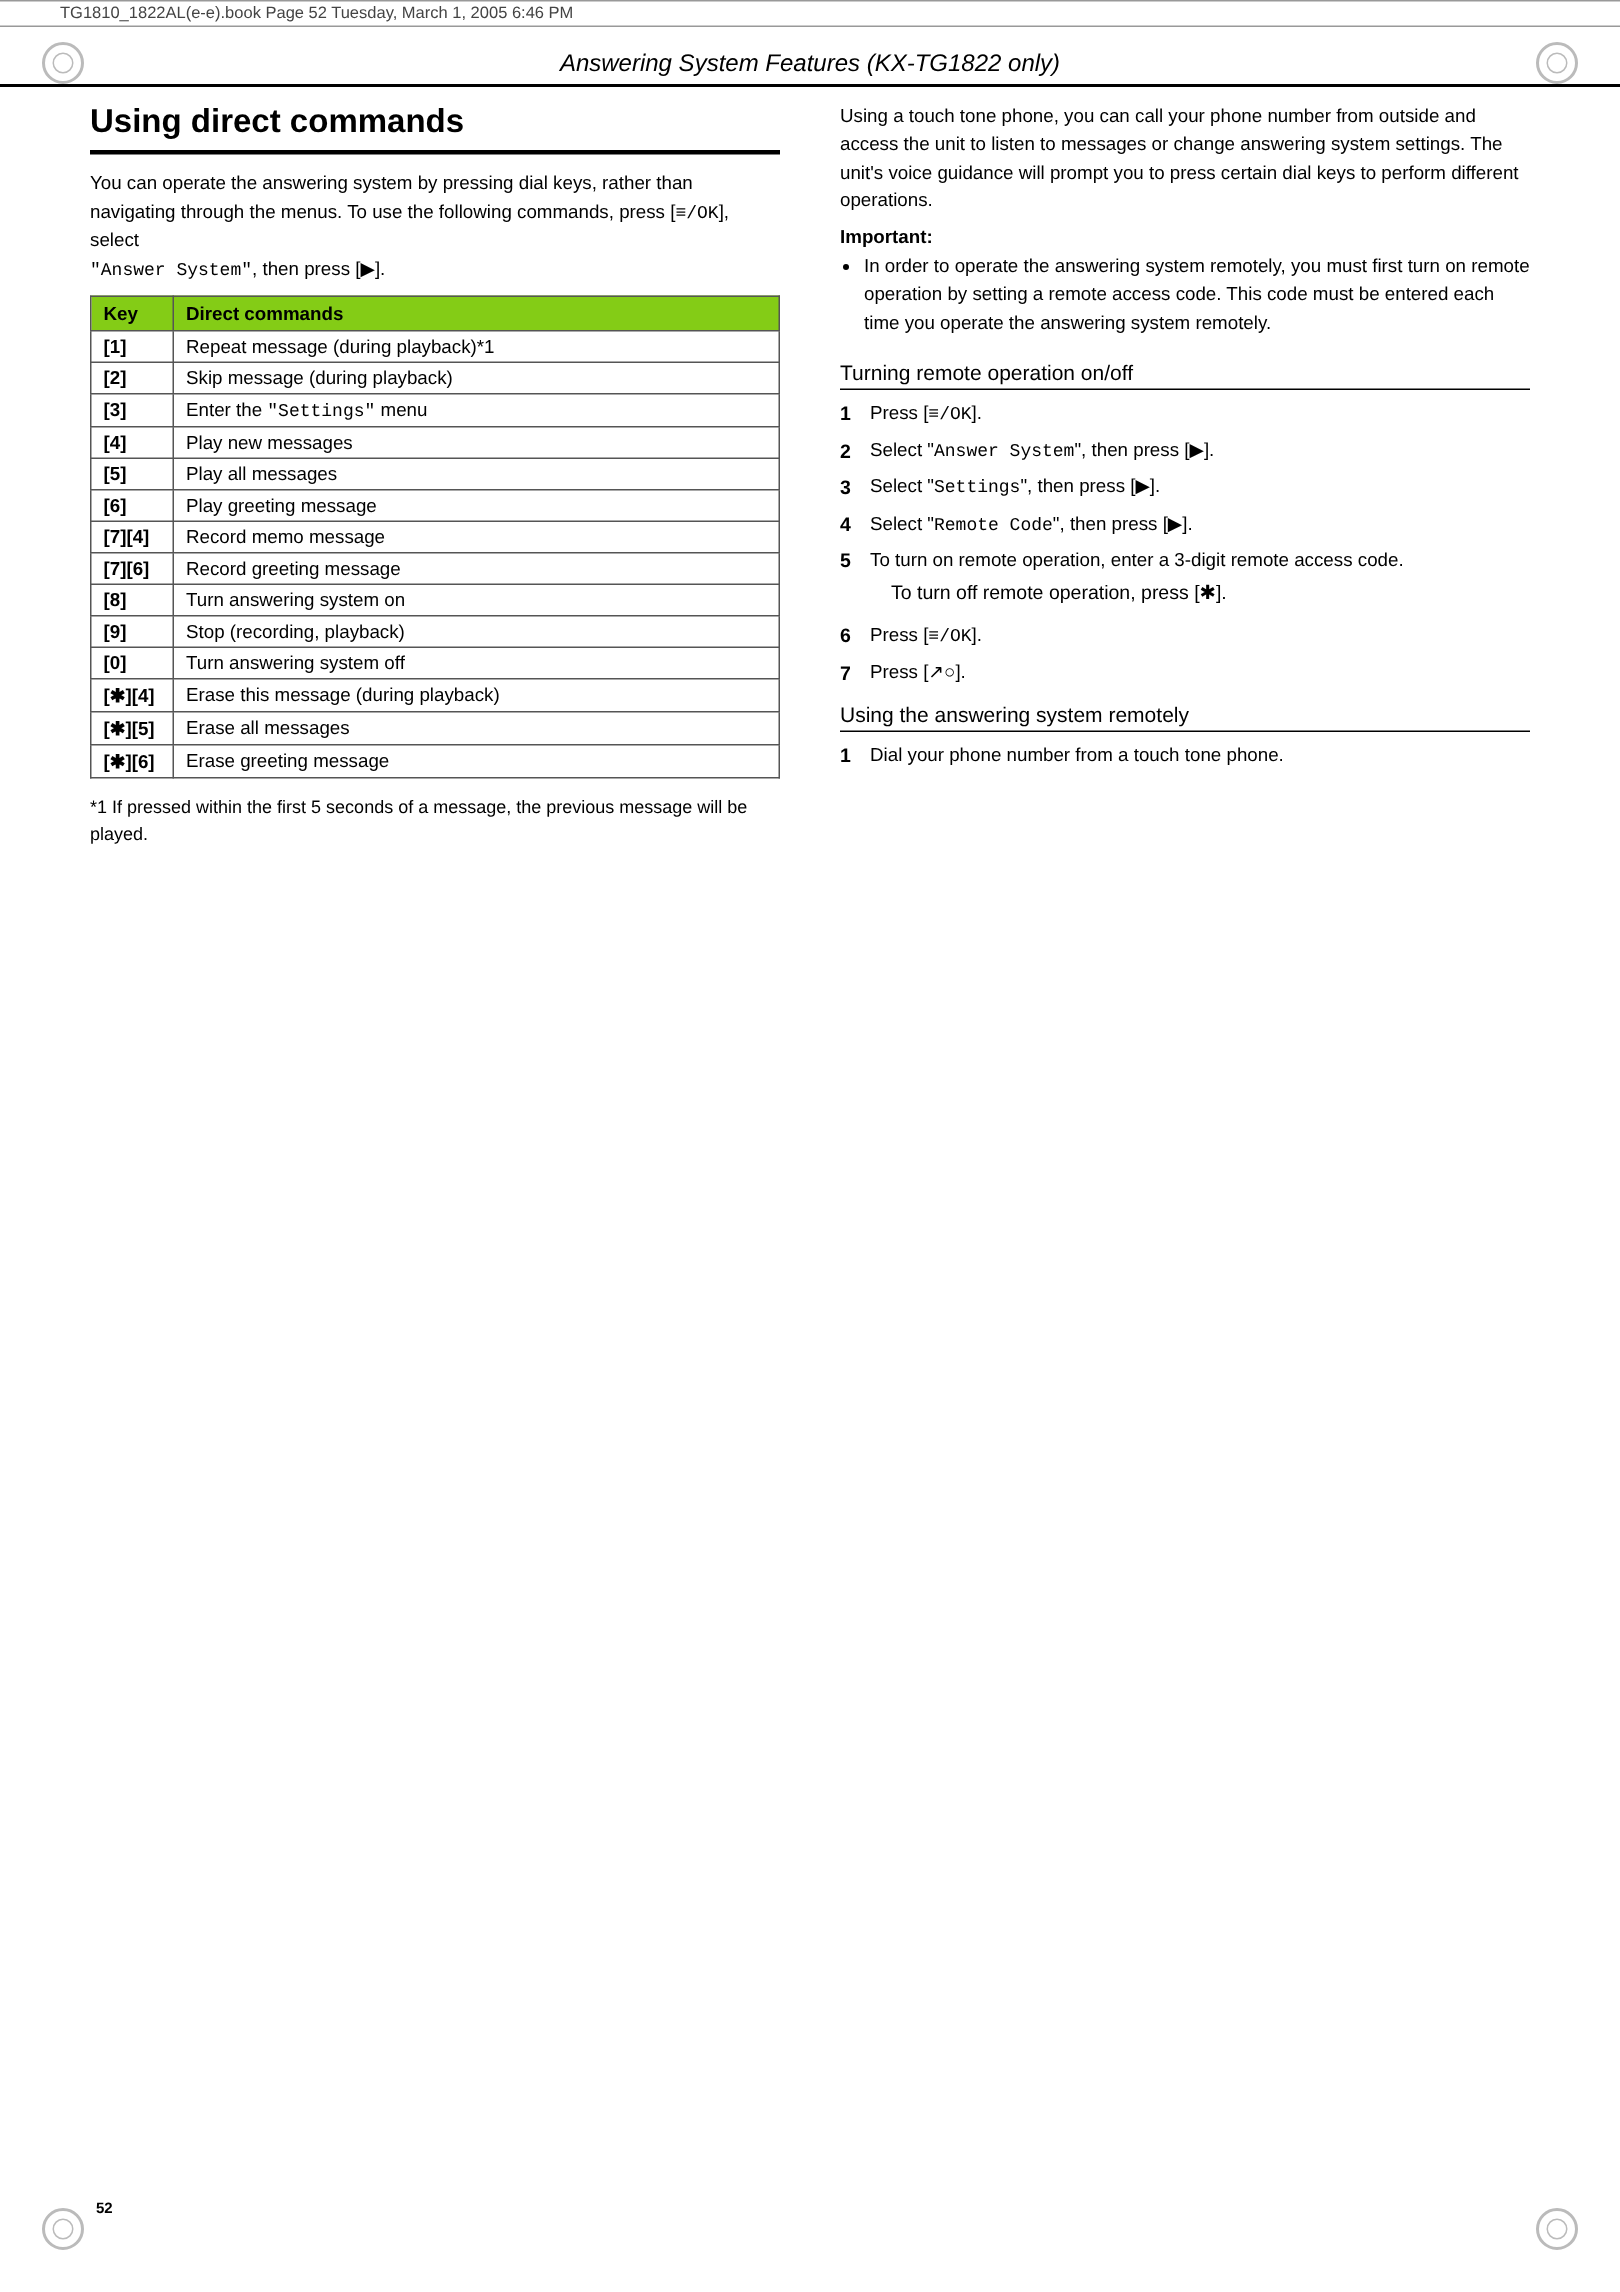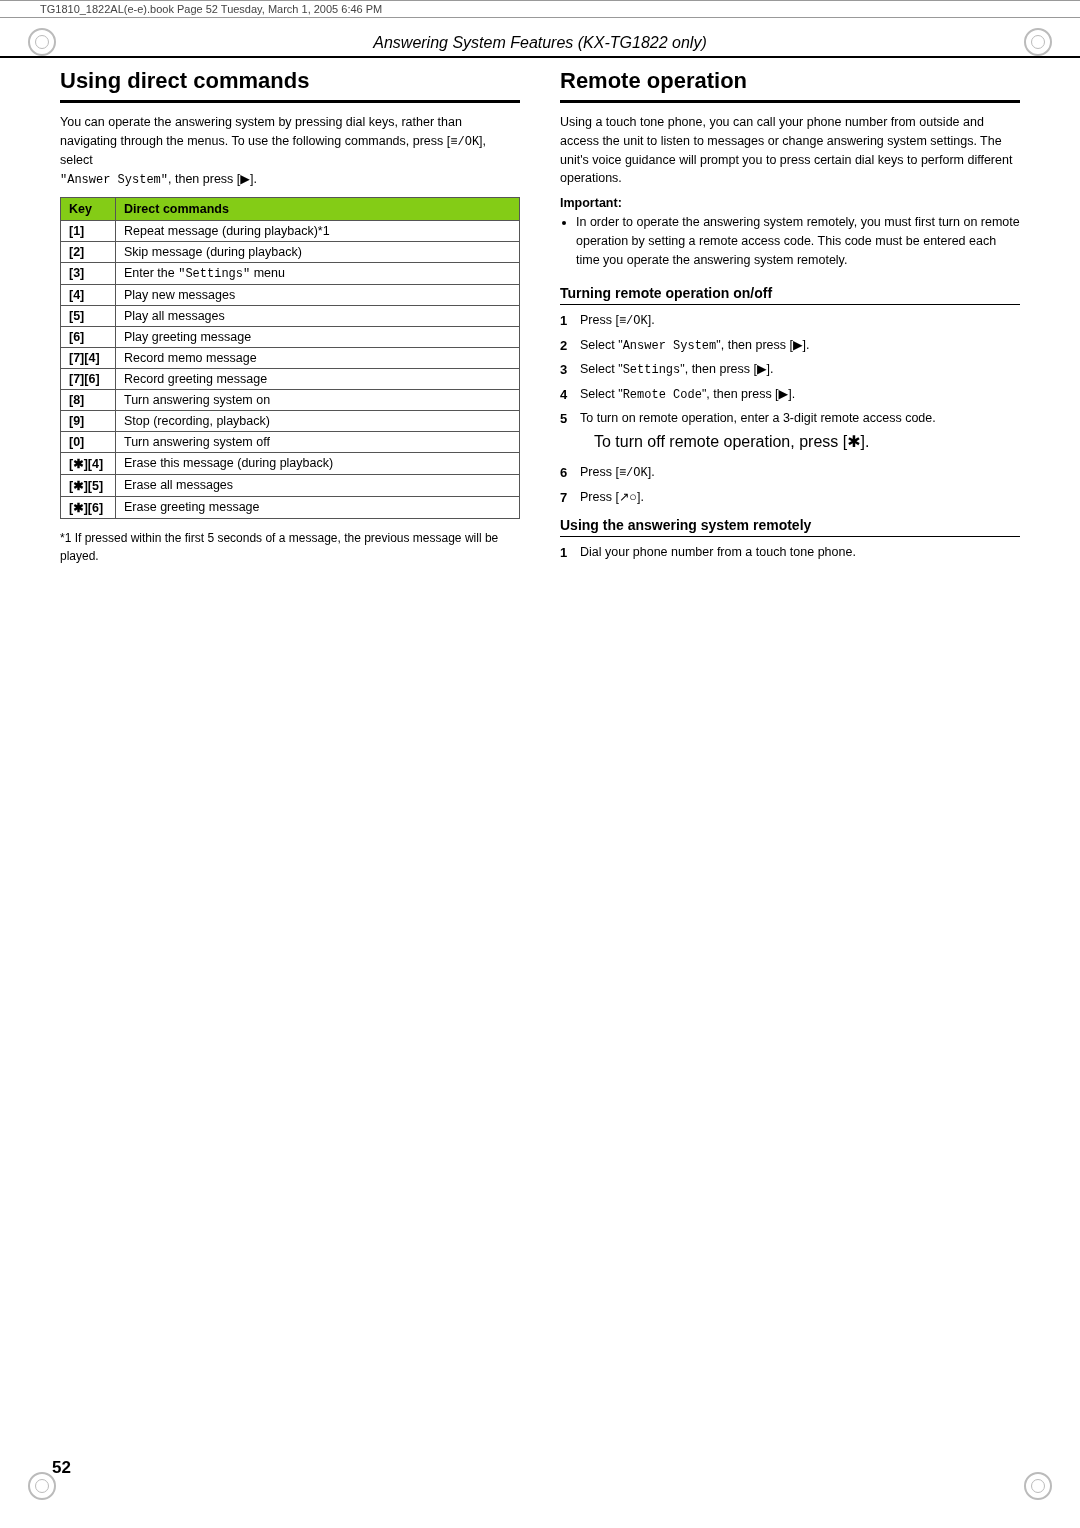--- a/index.html
+++ b/index.html
@@ -128,21 +128,21 @@
 
     
     .footnote {
       font-size: 12px;
       line-height: 1.5;
       margin-top: 6px;
     }
 
     
     .sub-heading {
-      font-weight: bold;
+      font-weight: normal;
       font-size: 14px;
       border-bottom: 1.5px solid #000;
       padding-bottom: 3px;
       margin-bottom: 6px;
       margin-top: 10px;
     }
 
     .important-label {
       font-weight: bold;
       font-size: 12.5px;
@@ -180,31 +180,31 @@
     }
     .numbered-list li .content {
       flex: 1;
     }
 
     .sub-bullet {
       margin-left: 14px;
       margin-top: 3px;
     }
     .sub-bullet li {
-      font-size: 16px;
+      font-size: 13px;
       list-style: disc;
       line-height: 1.4;
     }
 
     
     .page-number {
       position: absolute;
       bottom: 50px;
-      left: 52px;
-      font-size: 17px;
+      left: 64px;
+      font-size: 10px;
       font-weight: bold;
     }
   </style>
 </head>
 <body>
 
 <div class="page-container">
 
   <div class="corner-mark tl">
       <div class="corner-inner"></div>
@@ -301,21 +301,20 @@
               <td>[✱][6]</td>
               <td>Erase greeting message</td>
             </tr>
           </tbody>
       </table>
 
       <p class="footnote">*1 If pressed within the first 5 seconds of a message, the previous message will be played.</p>
     </div>
 
     <div class="col-right">
-      <h1 class="main-title">Remote operation</h1>
 
       <p class="para">Using a touch tone phone, you can call your phone number from outside and access the unit to listen to messages or change answering system settings. The unit's voice guidance will prompt you to press certain dial keys to perform different operations.</p>
 
       <p class="important-label">Important:</p>
       <ul class="bullet-list">
         <li>In order to operate the answering system remotely, you must first turn on remote operation by setting a remote access code. This code must be entered each time you operate the answering system remotely.</li>
       </ul>
 
       <div>
         <h2 class="sub-heading">Turning remote operation on/off</h2>

